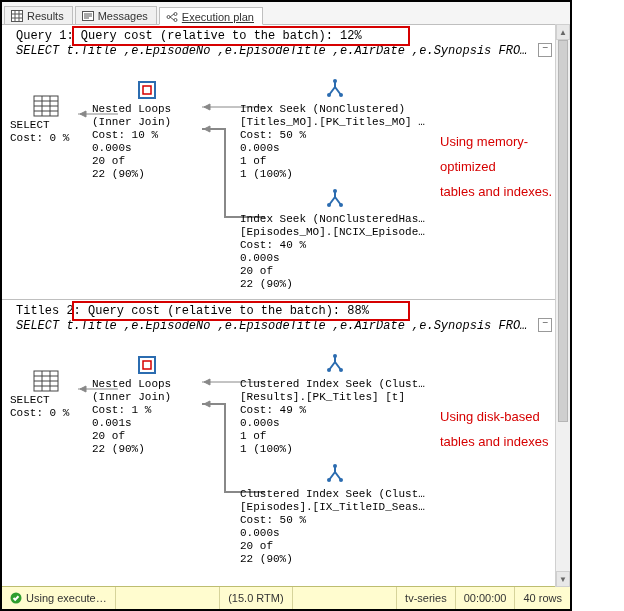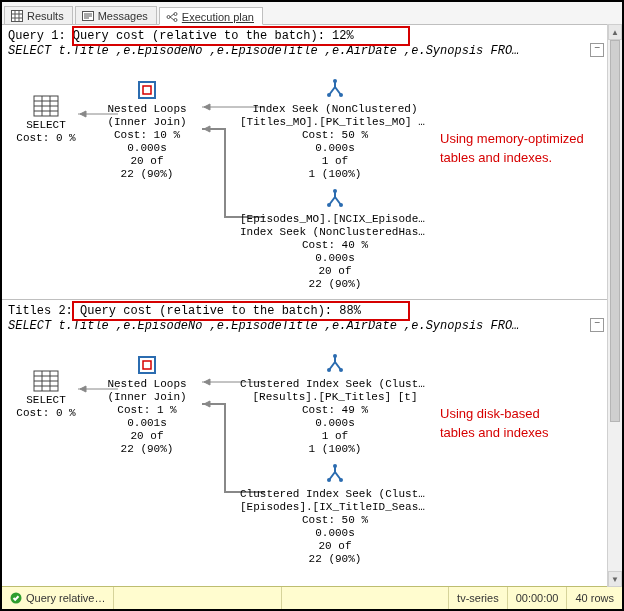--- a/index.html
+++ b/index.html
@@ -5,21 +5,21 @@
   html, body {
     margin: 0; padding: 0;
     width: 624px; height: 611px;
     font-family: "Segoe UI", Tahoma, sans-serif;
     font-size: 11px;
     background: #fff;
     overflow: hidden;
     color: #000;
   }
   .frame {
-    width: 624px; height: 611px;
+    width: 572px; height: 611px;
     border: 2px solid #000;
     box-sizing: border-box;
     display: flex; flex-direction: column;
     position: relative;
   }
   
   .tabbar {
     display: flex; align-items: flex-end;
     height: 22px;
     background: #f5f5f5;
@@ -60,21 +60,21 @@
     position: relative;
     background: #fff;
   }
   .plan-area-inner {
     position: absolute; inset: 0 14px 0 0; 
     font-family: "Consolas", "Courier New", monospace;
     font-size: 12px;
   }
   .query-block { position: relative; }
   .query-header {
-    padding: 4px 6px 0 6px;
+    padding: 4px 6px 0 14px;
     line-height: 15px;
     position: relative;
   }
   .query-header .hdr-line1 {
     white-space: nowrap; overflow: hidden; text-overflow: clip;
   }
   .query-header .hdr-line2 {
     white-space: nowrap; overflow: hidden; text-overflow: clip; font-style: italic;
   }
   .red-box {
@@ -92,39 +92,38 @@
     color: #555; cursor: pointer;
   }
   .plan-canvas {
     position: relative;
     height: 240px;
     margin-left: 8px;
   }
   .node {
     position: absolute;
     width: 150px;
-    text-align: center;
     font-size: 11px;
     line-height: 13px;
     color: #000;
     font-family: Liberation Mono, monospace;
   }
   .node .line { white-space: nowrap; overflow: hidden; text-overflow: ellipsis; display:block; }
   .node svg.opicon { width: 22px; height: 22px; display: block; margin: 0 auto 2px auto; }
   .select-node { left: 0; top: 36px; width: 72px; }
   .select-node svg.opicon { width: 26px; height: 22px; }
   .nl-node { left: 82px; top: 20px; width: 110px; }
   .seek1 { left: 230px; top: 20px; width: 190px; }
   .seek2 { left: 230px; top: 130px; width: 190px; }
   .annotation {
     position: absolute;
     color: #d60000;
     font-family: "Segoe UI", Tahoma, sans-serif;
     font-size: 13px;
-    line-height: 19px;
+    line-height: 25px;
     text-align: left;
     white-space: pre-line;
   }
   .connector { position: absolute; stroke: #888; fill: none; }
   .connector .arrowhead { fill: #888; }
   .divider { height: 1px; background: #bfbfbf; margin: 0; }
 
   
   .vscrollbar {
     position: absolute;
@@ -279,22 +278,22 @@
             <span class="line">1 (100%)</span>
           </div>
 
           <div class="node seek2">
             <svg class="opicon" viewBox="0 0 22 22">
                 <path d="M11 2 L11 8 M11 8 L5 16 M11 8 L17 16" stroke="#2b6cb0" stroke-width="2" fill="none"></path>
                 <circle cx="11" cy="2" r="2" fill="#2b6cb0"></circle>
                 <circle cx="5" cy="16" r="2" fill="#2b6cb0"></circle>
                 <circle cx="17" cy="16" r="2" fill="#2b6cb0"></circle>
               </svg>
+            <span class="line">Index Seek (NonClusteredHash)</span>
             <span class="line">[Episodes_MO].[NCIX_Episodes…</span>
-            <span class="line">Index Seek (NonClusteredHash)</span>
             <span class="line">Cost: 40 %</span>
             <span class="line">0.000s</span>
             <span class="line">20 of</span>
             <span class="line">22 (90%)</span>
           </div>
 
           <div class="annotation" style="left:430px; top:70px;">Using memory-optimized
 tables and indexes.</div>
         </div>
       </div>
@@ -390,22 +389,23 @@
     <div class="thumb"></div>
     <div class="sbtn down">▼</div>
   </div>
 
   <div class="statusbar">
     <div class="cell">
       <svg class="status-icon" width="12" height="12" viewBox="0 0 12 12">
           <circle cx="6" cy="6" r="5.5"></circle>
           <path d="M3.5 6 L5.2 7.8 L8.5 4.2"></path>
         </svg>
-      <span>Query relative…</span>
+      <span>Using execute…</span>
     </div>
     <div class="flex-spacer"></div>
+    <div class="cell">(15.0 RTM)</div>
     <div class="flex-spacer"></div>
     <div class="cell">tv-series</div>
     <div class="cell">00:00:00</div>
     <div class="cell">40 rows</div>
   </div>
 
 </div>
 
 </body></html>

